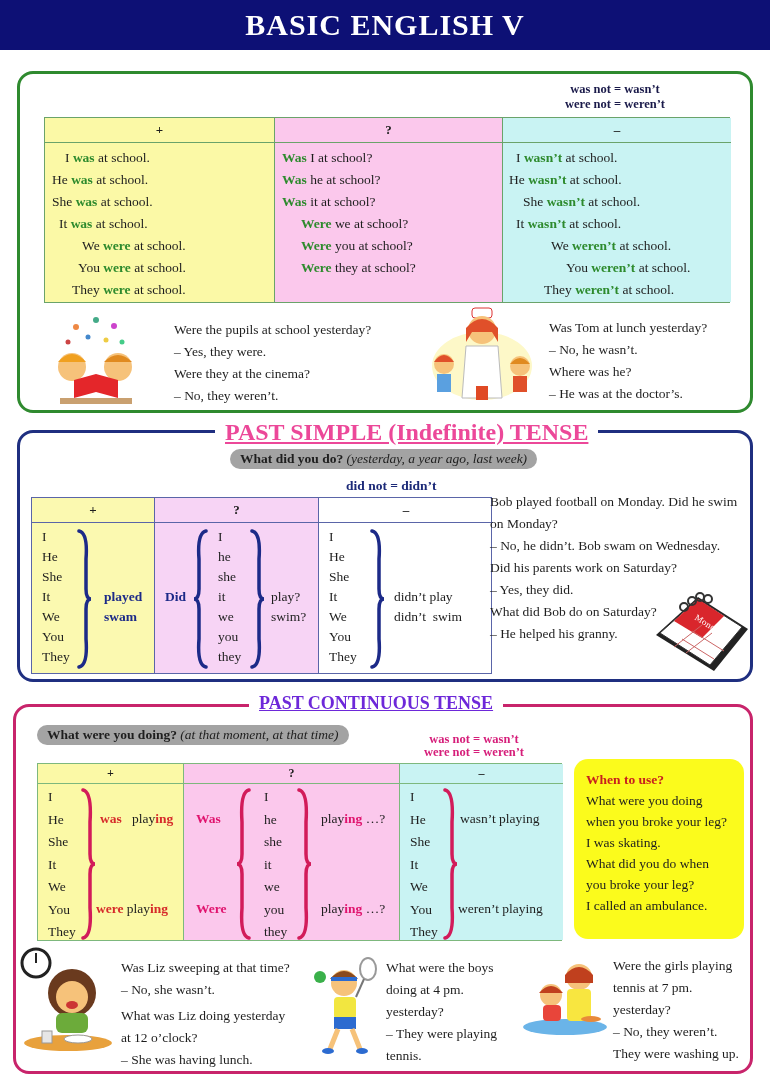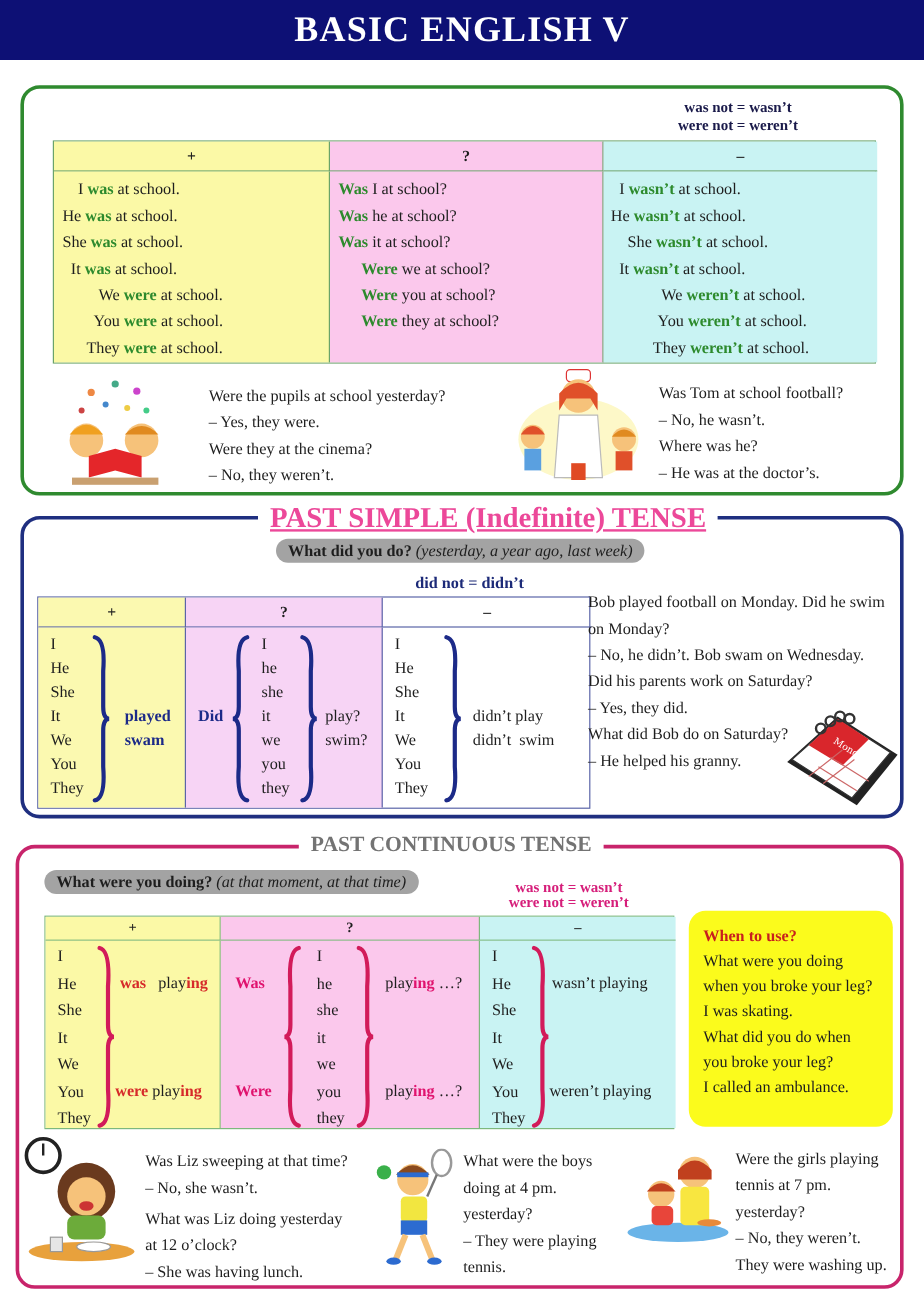--- a/index.html
+++ b/index.html
@@ -41,21 +41,21 @@
   .bg-ly { background: #fbf9b0; }
   .bd-rb { border-right: 1px solid #5a65a8; }
   .cell { position: relative; font-size: 13.5px; }
   .stack { position: absolute; line-height: 20px; }
   .brace { position: absolute; font-family: "DejaVu Sans", sans-serif; transform-origin: top left; line-height: 1; }
   .blue-b { color: #1c2a88; font-weight: bold; }
   .s2-ex { position: absolute; left: 470px; top: 58px; font-size: 13.5px; line-height: 22px; width: 262px; }
 
   
   #s3 { left: 13px; top: 704px; width: 740px; height: 370px; border-color: #c8246b; }
-  #s3 .frame-title { left: 233px; top: -14px; font-size: 18px; color: #737373; }
+  #s3 .frame-title { left: 233px; top: -14px; font-size: 18px; color: #6d28d9; text-decoration: underline; }
   .abbr3 { position: absolute; left: 408px; top: 26px; font-size: 12.5px; font-weight: bold; color: #d61e7a; text-align: center; line-height: 13px; }
   .t3 { position: absolute; left: 21px; top: 56px; width: 525px; height: 178px; border: 1px solid #7db87d; display: grid; grid-template-columns: 146px 216px 163px; grid-template-rows: 20px 1fr; }
   .t3 .hd { border-bottom: 1px solid #7db87d; text-align: center; font-weight: bold; font-size: 12px; line-height: 19px; }
   .bd-rg { border-right: 1px solid #7db87d; }
   .pk { color: #e0136e; font-weight: bold; }
   .rd { color: #d62a2a; font-weight: bold; }
   .when { position: absolute; left: 558px; top: 52px; width: 170px; height: 180px; background: #fbfb1c; border-radius: 14px; padding: 10px 12px; font-size: 13.5px; line-height: 21px; }
   .when .wt { color: #c8201e; font-weight: bold; }
   .s3-ex { position: absolute; font-size: 13.5px; line-height: 22px; }
 </style>
@@ -91,21 +91,21 @@
       <div class="ln" style="padding-left:26px"><span class="g">Were</span> <span>we at school?</span></div>
       <div class="ln" style="padding-left:26px"><span class="g">Were</span> <span>you at school?</span></div>
       <div class="ln" style="padding-left:26px"><span class="g">Were</span> <span>they at school?</span></div>
     </div>
     <div class="col bg-c">
       <div class="ln" style="padding-left:13px"><span>I</span> <span class="g">wasn’t</span> <span>at school.</span></div>
       <div class="ln" style="padding-left:6px"><span>He</span> <span class="g">wasn’t</span> <span>at school.</span></div>
       <div class="ln" style="padding-left:20px"><span>She</span> <span class="g">wasn’t</span> <span>at school.</span></div>
       <div class="ln" style="padding-left:13px"><span>It</span> <span class="g">wasn’t</span> <span>at school.</span></div>
       <div class="ln" style="padding-left:48px"><span>We</span> <span class="g">weren’t</span> <span>at school.</span></div>
-      <div class="ln" style="padding-left:45px"><span>You</span> <span class="g">weren’t</span> <span>at school.</span></div>
+      <div class="ln" style="padding-left:63px"><span>You</span> <span class="g">weren’t</span> <span>at school.</span></div>
       <div class="ln" style="padding-left:41px"><span>They</span> <span class="g">weren’t</span> <span>at school.</span></div>
     </div>
   </div>
 
   <div class="pic" style="left:26px;top:238px;width:100px;height:95px;">
     <svg width="100" height="95" viewBox="0 0 100 95">
       <circle cx="30" cy="15" r="3" fill="#e84"></circle>
         <circle cx="50" cy="8" r="3" fill="#4a8"></circle>
         <circle cx="68" cy="14" r="3" fill="#c4c"></circle>
         <circle cx="42" cy="25" r="2.5" fill="#48c"></circle>
@@ -137,21 +137,21 @@
       <rect x="54" y="80" width="12" height="14" fill="#e04a24"></rect>
       <circle cx="22" cy="58" r="10" fill="#f6c27a"></circle>
         <path d="M12 56 Q22 42 32 56 Z" fill="#e0502a"></path>
         <rect x="15" y="68" width="14" height="18" fill="#5aa0e0"></rect>
       <circle cx="98" cy="60" r="10" fill="#f6c27a"></circle>
         <path d="M88 58 Q98 46 108 58 Z" fill="#e08a20"></path>
         <rect x="91" y="70" width="14" height="16" fill="#e0502a"></rect>
     </svg>
   </div>
   <div class="s1-ex" style="left:529px;top:243px;">
-    <div>Was Tom at school football?</div>
+    <div>Was Tom at lunch yesterday?</div>
     <div>– No, he wasn’t.</div>
     <div>Where was he?</div>
     <div>– He was at the doctor’s.</div>
   </div>
 </div>
 
 <div class="frame" id="s2">
   <div class="frame-title">PAST SIMPLE (Indefinite) TENSE</div>
   <div class="pill" style="left:210px;top:16px;">
     <b>What did you do?</b> <i>(yesterday, a year ago, last week)</i>

